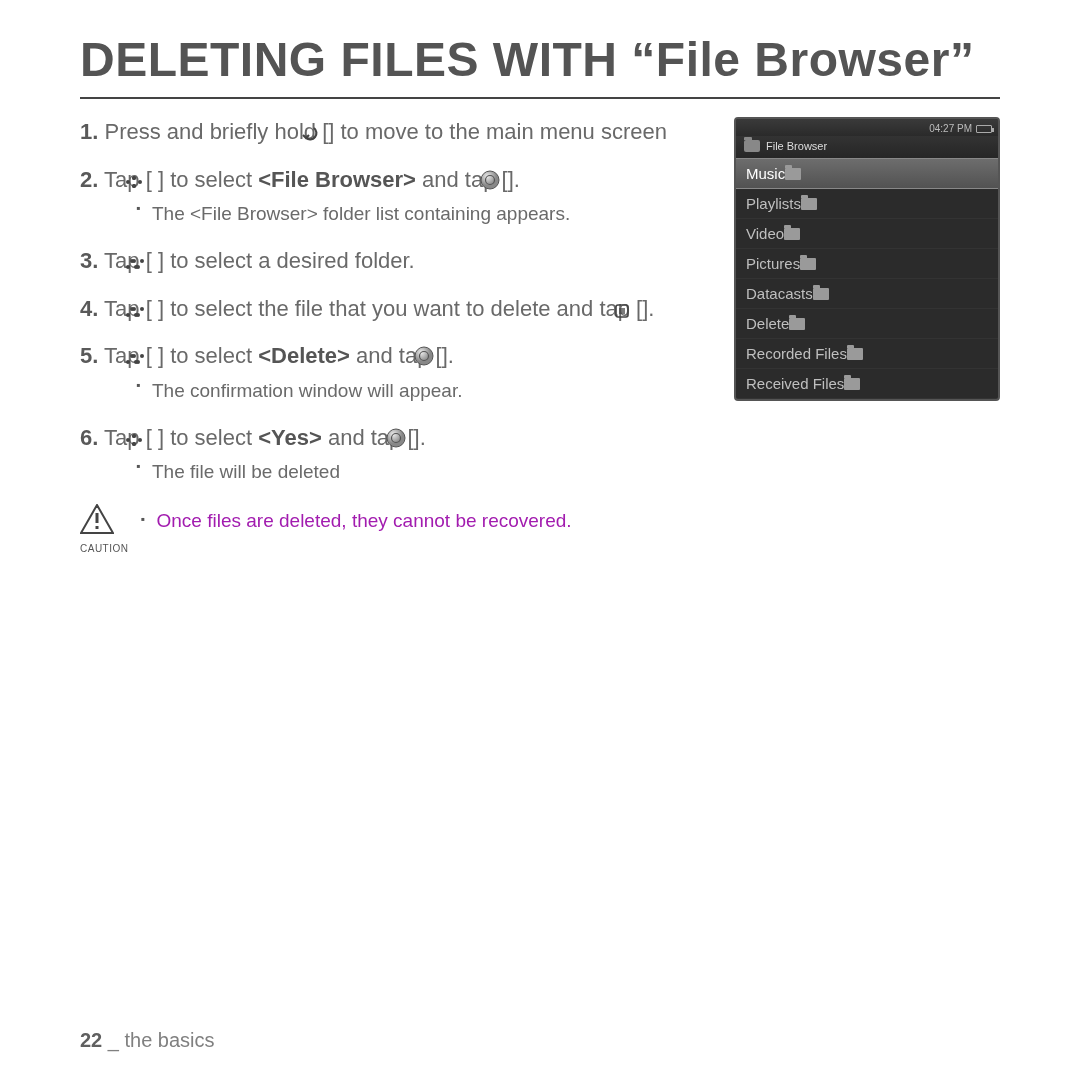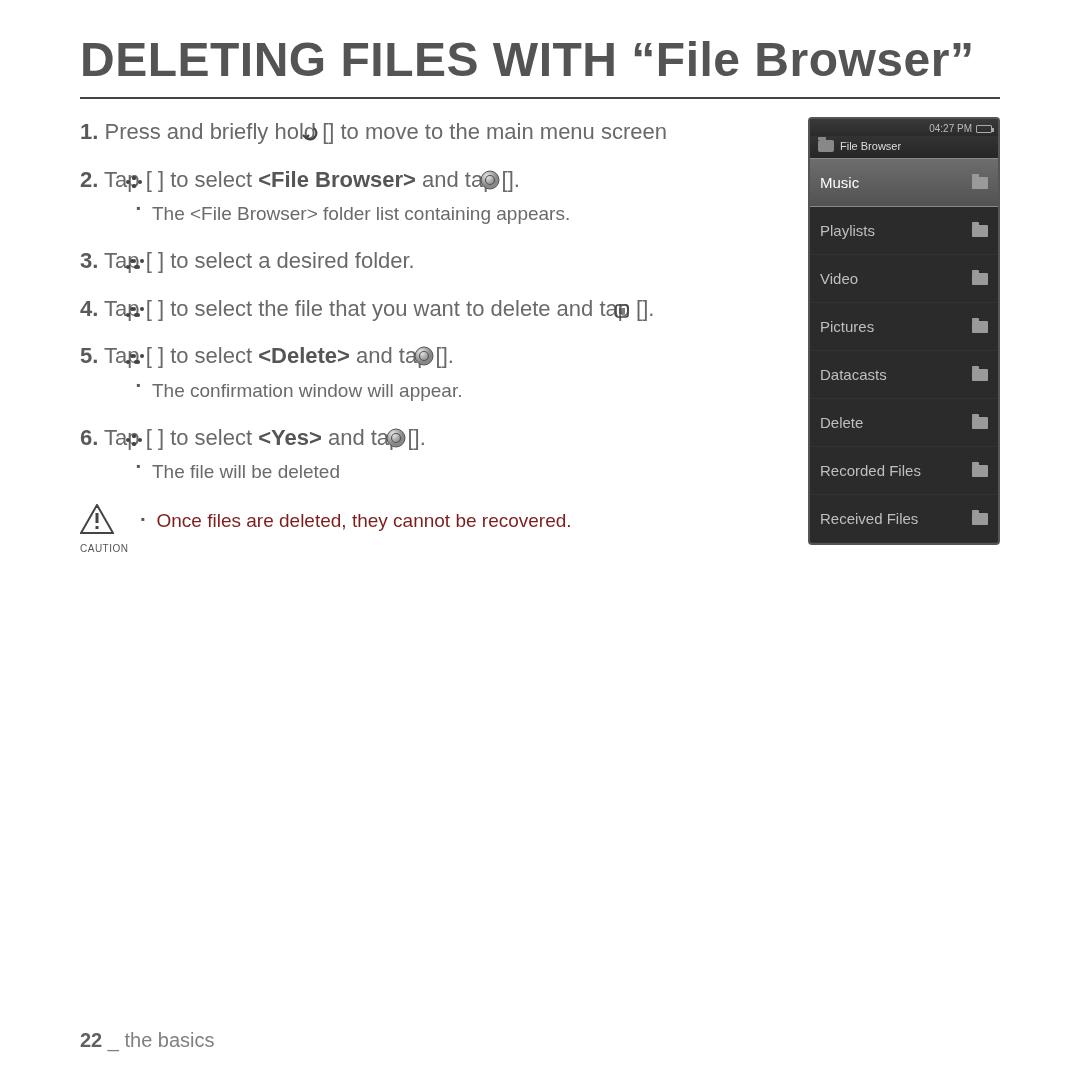--- a/index.html
+++ b/index.html
@@ -33,21 +33,21 @@
   ol.steps-list .num { font-weight: bold; color: #595959; }
   .sub { list-style: none; padding-left: 28px; margin-top: 6px; }
   .sub li { font-size: 19px; color: #6a6a6a; position: relative; padding-left: 16px; text-indent: 0; line-height: 1.45; }
   .sub li::before { content: "▪"; position: absolute; left: 0; top: 0; font-size: 12px; color: #555; }
   .bold { font-weight: bold; color: #555; margin-top: 16px; }
   .glyph { display:inline-block; line-height:1; }
   .glyph svg { display:inline-block; vertical-align:-3px; }
 
   
   .device {
-    width: 192px;
+    width: 266px;
     background: #2b2b2b;
     border: 2px solid #555;
     border-radius: 4px;
     color: #ccc;
     font-size: 15px;
     overflow: hidden;
     flex-shrink: 0;
   }
   .device .statusbar {
     display:flex; justify-content:flex-end; align-items:center;
@@ -65,22 +65,22 @@
     display:flex; align-items:center; gap:6px;
     padding: 4px 8px 6px; font-size:11px; color:#ddd;
     background: linear-gradient(#333,#262626);
   }
   .device .hdr .foldicon{
     width:16px; height:12px; background:#888; border-radius:2px; position:relative;
   }
   .device .hdr .foldicon::before{ content:""; position:absolute; top:-3px; left:0; width:8px; height:3px; background:#888; border-radius:1px 1px 0 0;}
   .device .list { }
   .device .row {
-    display:flex; justify-content:space-between; align-items:center;
-    padding: 15px 10px;
+    display:flex; justify-content:flex-start; align-items:center;
+    padding: 6px 10px;
     font-size: 15px;
     color:#bfbfbf;
     border-bottom:1px solid rgba(255,255,255,0.04);
   }
   .device .row.selected {
     background: linear-gradient(#6d6d6d,#525252);
     color:#fff;
     border-top:1px solid #888;
     border-bottom:1px solid #888;
   }
@@ -89,21 +89,21 @@
   }
   .device .row .ficon::before{ content:""; position:absolute; top:-3px; left:0; width:7px; height:3px; background:#9a9a9a; border-radius:1px 1px 0 0;}
 
   
   .caution {
     display:flex; align-items:flex-start; gap:12px; margin-top:6px;
   }
   .caution .tri { text-align:center; }
   .caution .tri svg { display:block; }
   .caution .lbl { font-size:10px; letter-spacing:0.5px; color:#555; margin-top:9px; }
-  .caution .txt { font-size:19px; color:#7f1d1d; position:relative; padding-left:16px; padding-top:6px;}
+  .caution .txt { font-size:19px; color:#a21caf; position:relative; padding-left:16px; padding-top:6px;}
   .caution .txt::before{ content:"▪"; position:absolute; left:0; top:8px; font-size:12px; color:#555;}
 
   .footer {
     position:absolute; left:80px; bottom:28px;
     font-size:20px; color:#808080;
   }
   .footer .pg { font-weight:bold; color:#606060; }
 </style>
 </head>
 <body>

